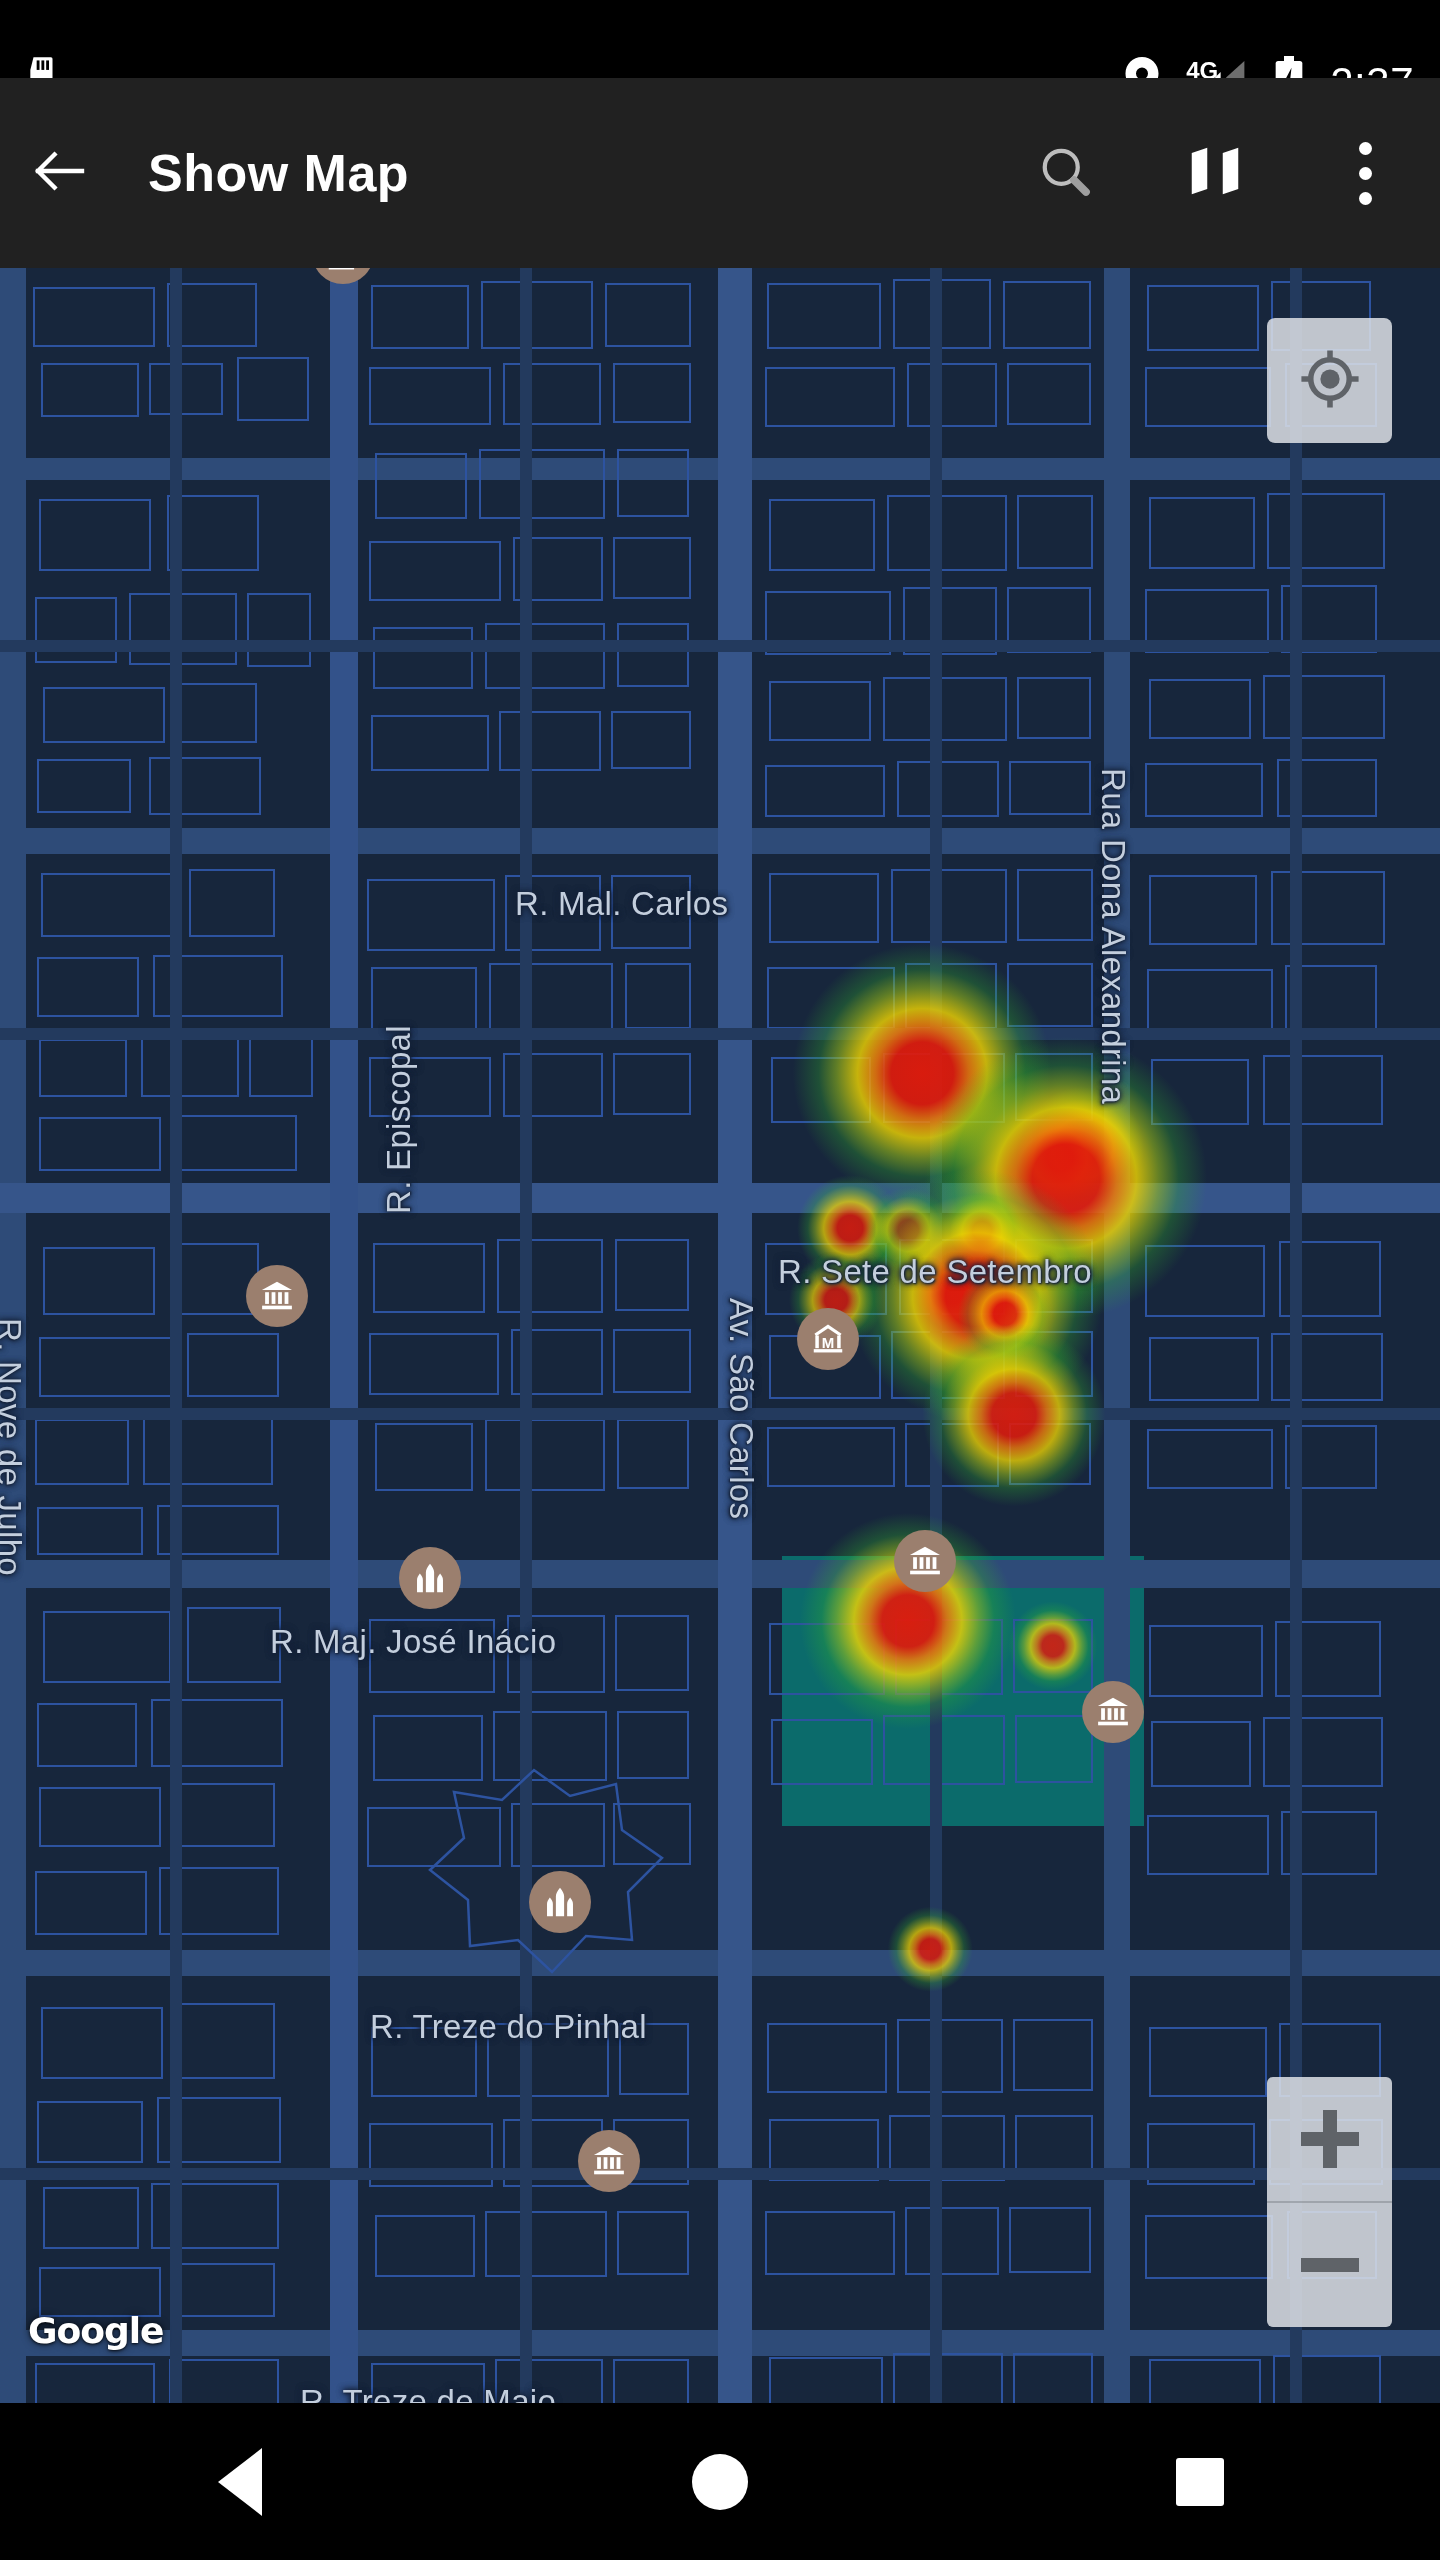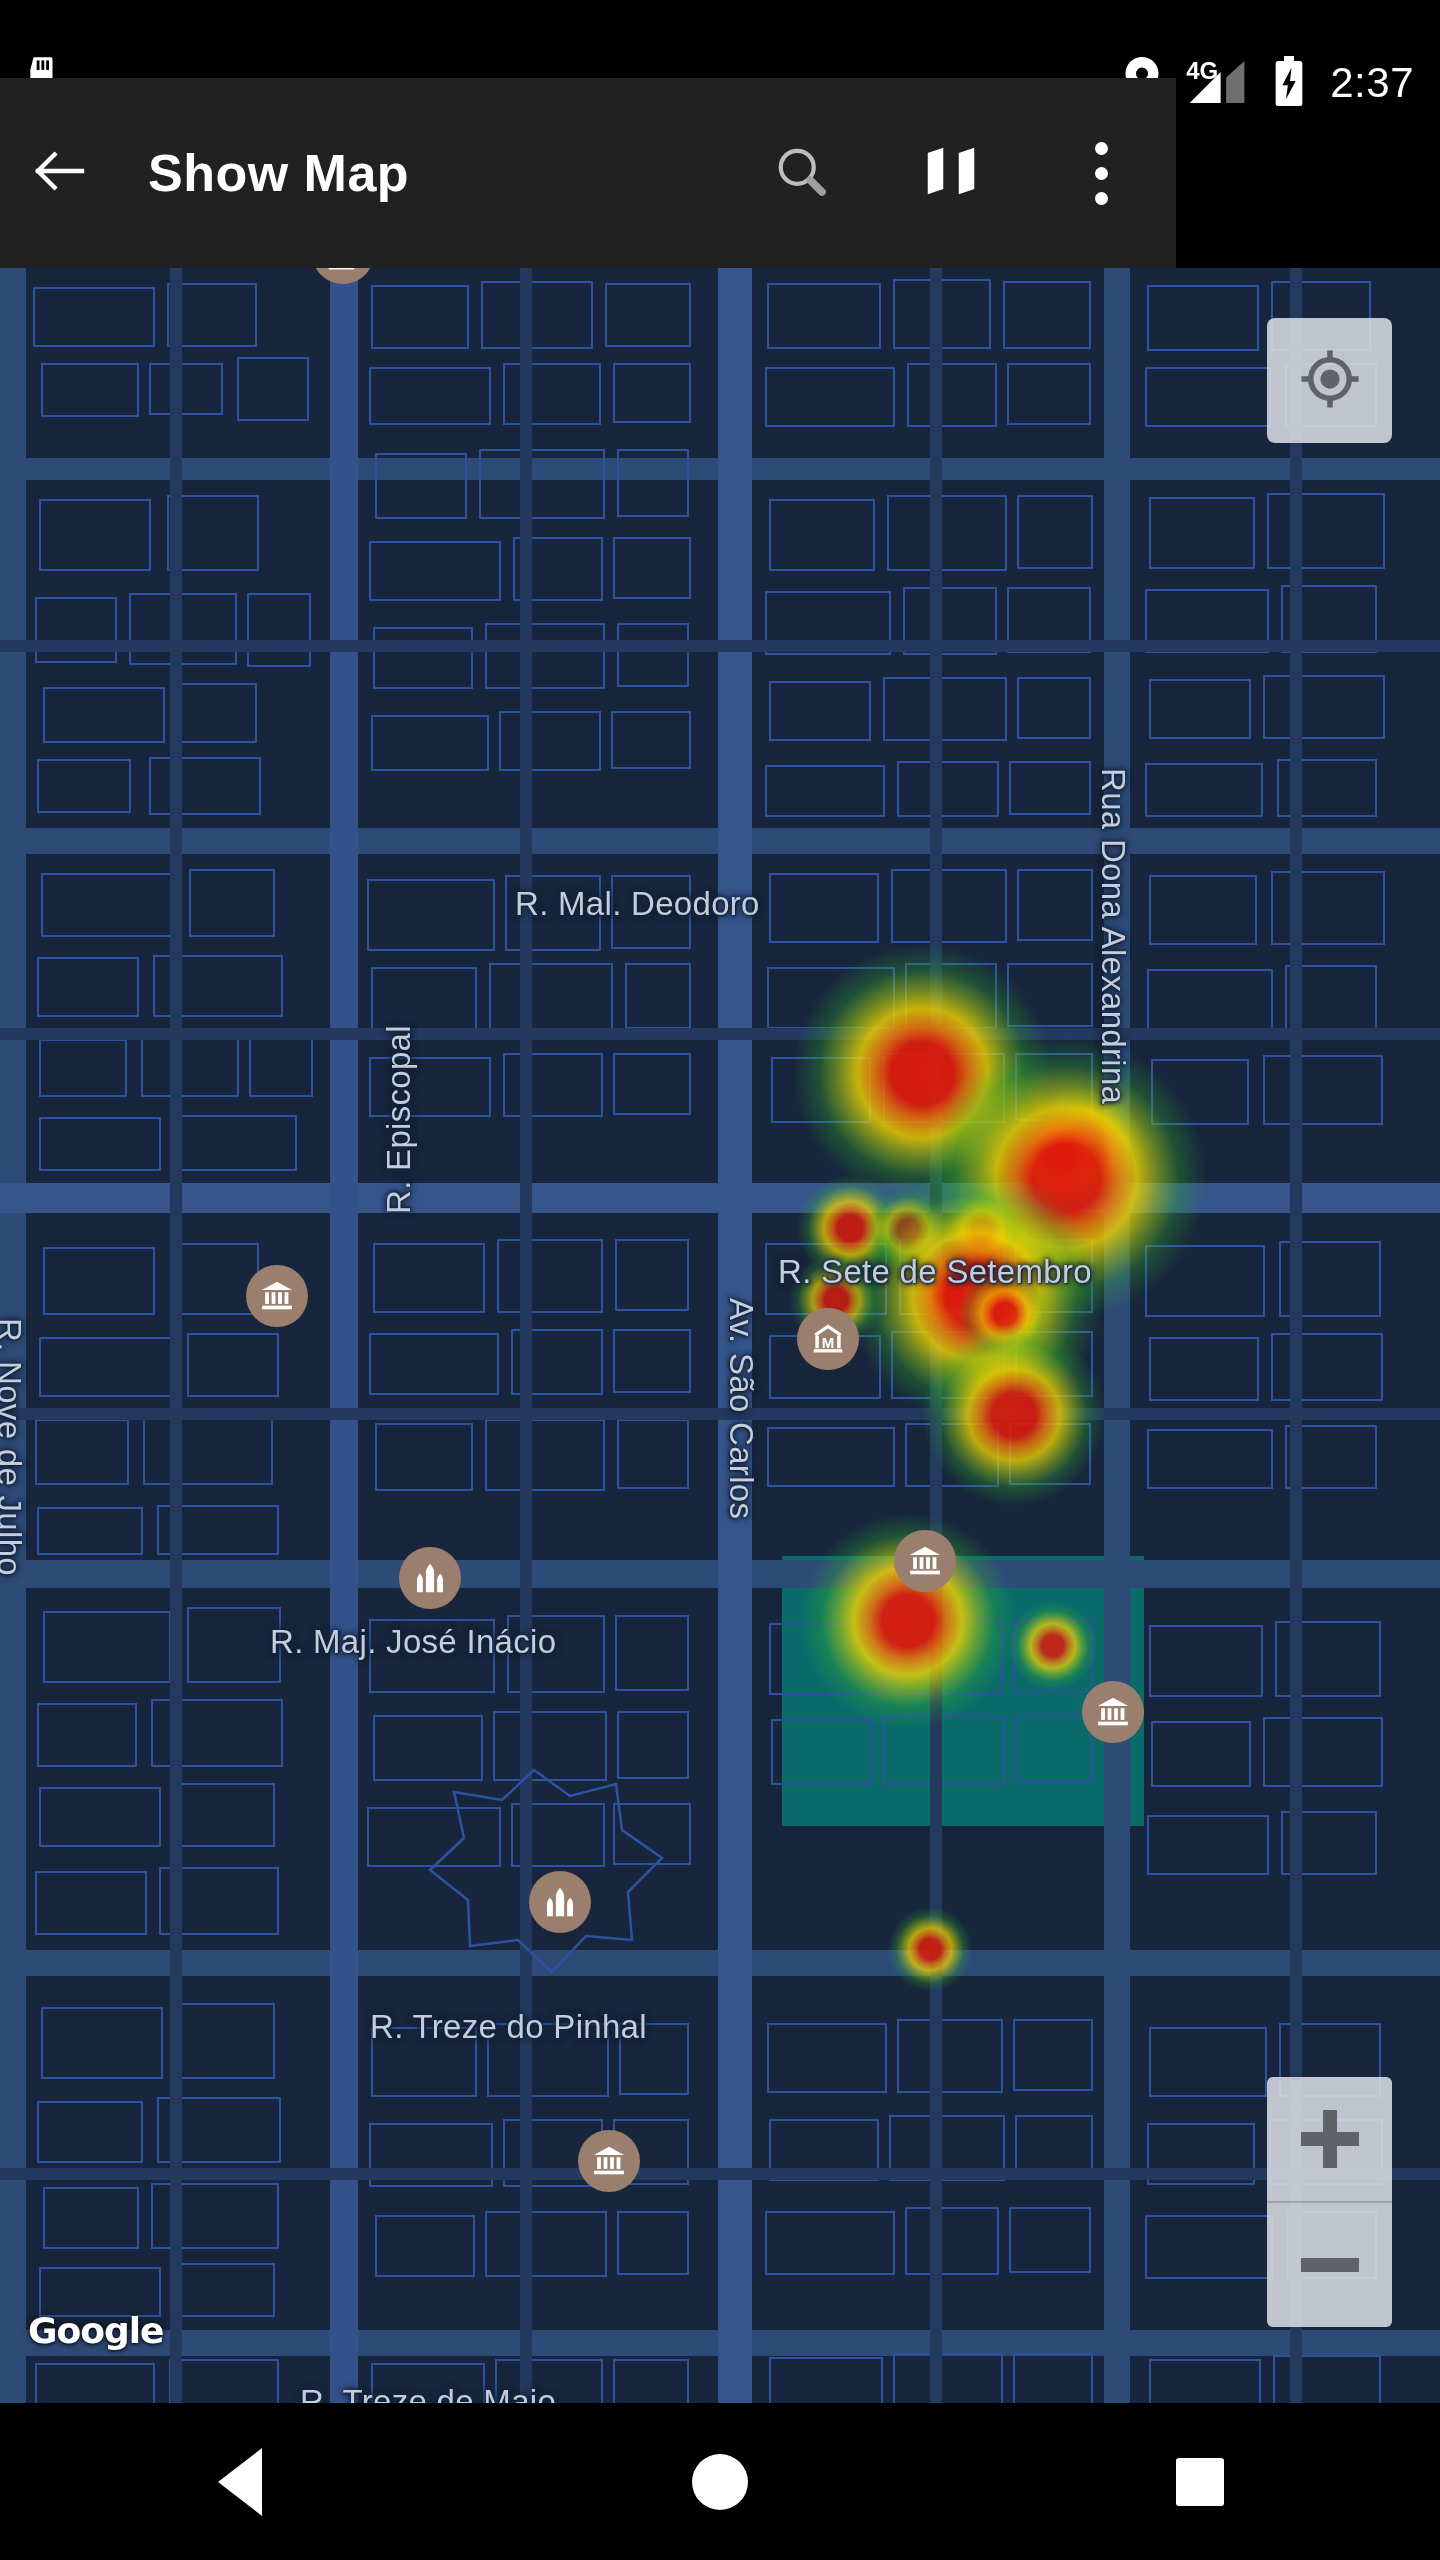--- a/index.html
+++ b/index.html
@@ -15,21 +15,21 @@
     position:absolute; top:0; left:0; width:1440px; height:78px;
     background:#000; display:flex; align-items:center;
     padding:0 26px 0 24px; z-index:50;margin-top:44px;
   }
   .sb-left{ display:flex; align-items:center; gap:14px; }
   .sb-right{ margin-left:auto; display:flex; align-items:center; gap:26px; }
   .sb-time{ color:#ffffff; font-size:42px; letter-spacing:.5px; line-height:1; }
 
   
   .app-bar{
-    position:absolute; top:78px; left:0; width:1176px; height:190px;
+    position:absolute; top:78px; left:0; width:1440px; height:190px;
     background:#212121; display:flex; align-items:center; z-index:50;
   }
   .back-btn{ width:120px; height:190px; display:flex; align-items:center; justify-content:center; cursor:pointer;}
   .app-title{ color:#fff; font-size:52px; font-weight:bold; margin-left:28px; letter-spacing:.5px;}
   .bar-actions{ margin-left:auto; display:flex; align-items:center; }
   .bar-btn{ width:150px; height:190px; display:flex; align-items:center; justify-content:center; cursor:pointer;}
   .dots{ display:flex; flex-direction:column; gap:12px; align-items:center;}
   .dots span{ width:13px;height:13px;border-radius:50%;background:#fff;display:block;}
 
   
@@ -528,21 +528,21 @@
             <rect x="8.6" y="9.6" width="2.4" height="7.4" fill="#fff"></rect>
             <rect x="12.7" y="9.6" width="2.4" height="7.4" fill="#fff"></rect>
             <rect x="16.8" y="9.6" width="2.4" height="7.4" fill="#fff"></rect>
             <rect x="2.6" y="18.1" width="18.8" height="2.3" fill="#fff"></rect>
           </svg>
         </span>
       </div>
     </div>
 
   <div id="label-layer">
-      <div class="lbl" style="left: 515px; top: 617px;">R. Mal. Deodoro</div>
+      <div class="lbl" style="left: 515px; top: 617px;">R. Mal. Carlos</div>
       <div class="lbl vert" style="left: 1132px; top: 500px; transform: rotate(90deg);">Rua Dona Alexandrina</div>
       <div class="lbl vert" style="left: 380px; top: 946px; transform: rotate(-90deg);">R. Episcopal</div>
       <div class="lbl" style="left: 778px; top: 985px;">R. Sete de Setembro</div>
       <div class="lbl vert" style="left: 760px; top: 1030px; transform: rotate(90deg);">Av. São Carlos</div>
       <div class="lbl vert" style="left: 28px; top: 1050px; transform: rotate(90deg);">R. Nove de Julho</div>
       <div class="lbl" style="left: 270px; top: 1355px;">R. Maj. José Inácio</div>
       <div class="lbl" style="left: 370px; top: 1740px;">R. Treze do Pinhal</div>
       <div class="lbl" style="left: 300px; top: 2115px;">R. Treze de Maio</div>
     </div>
 

